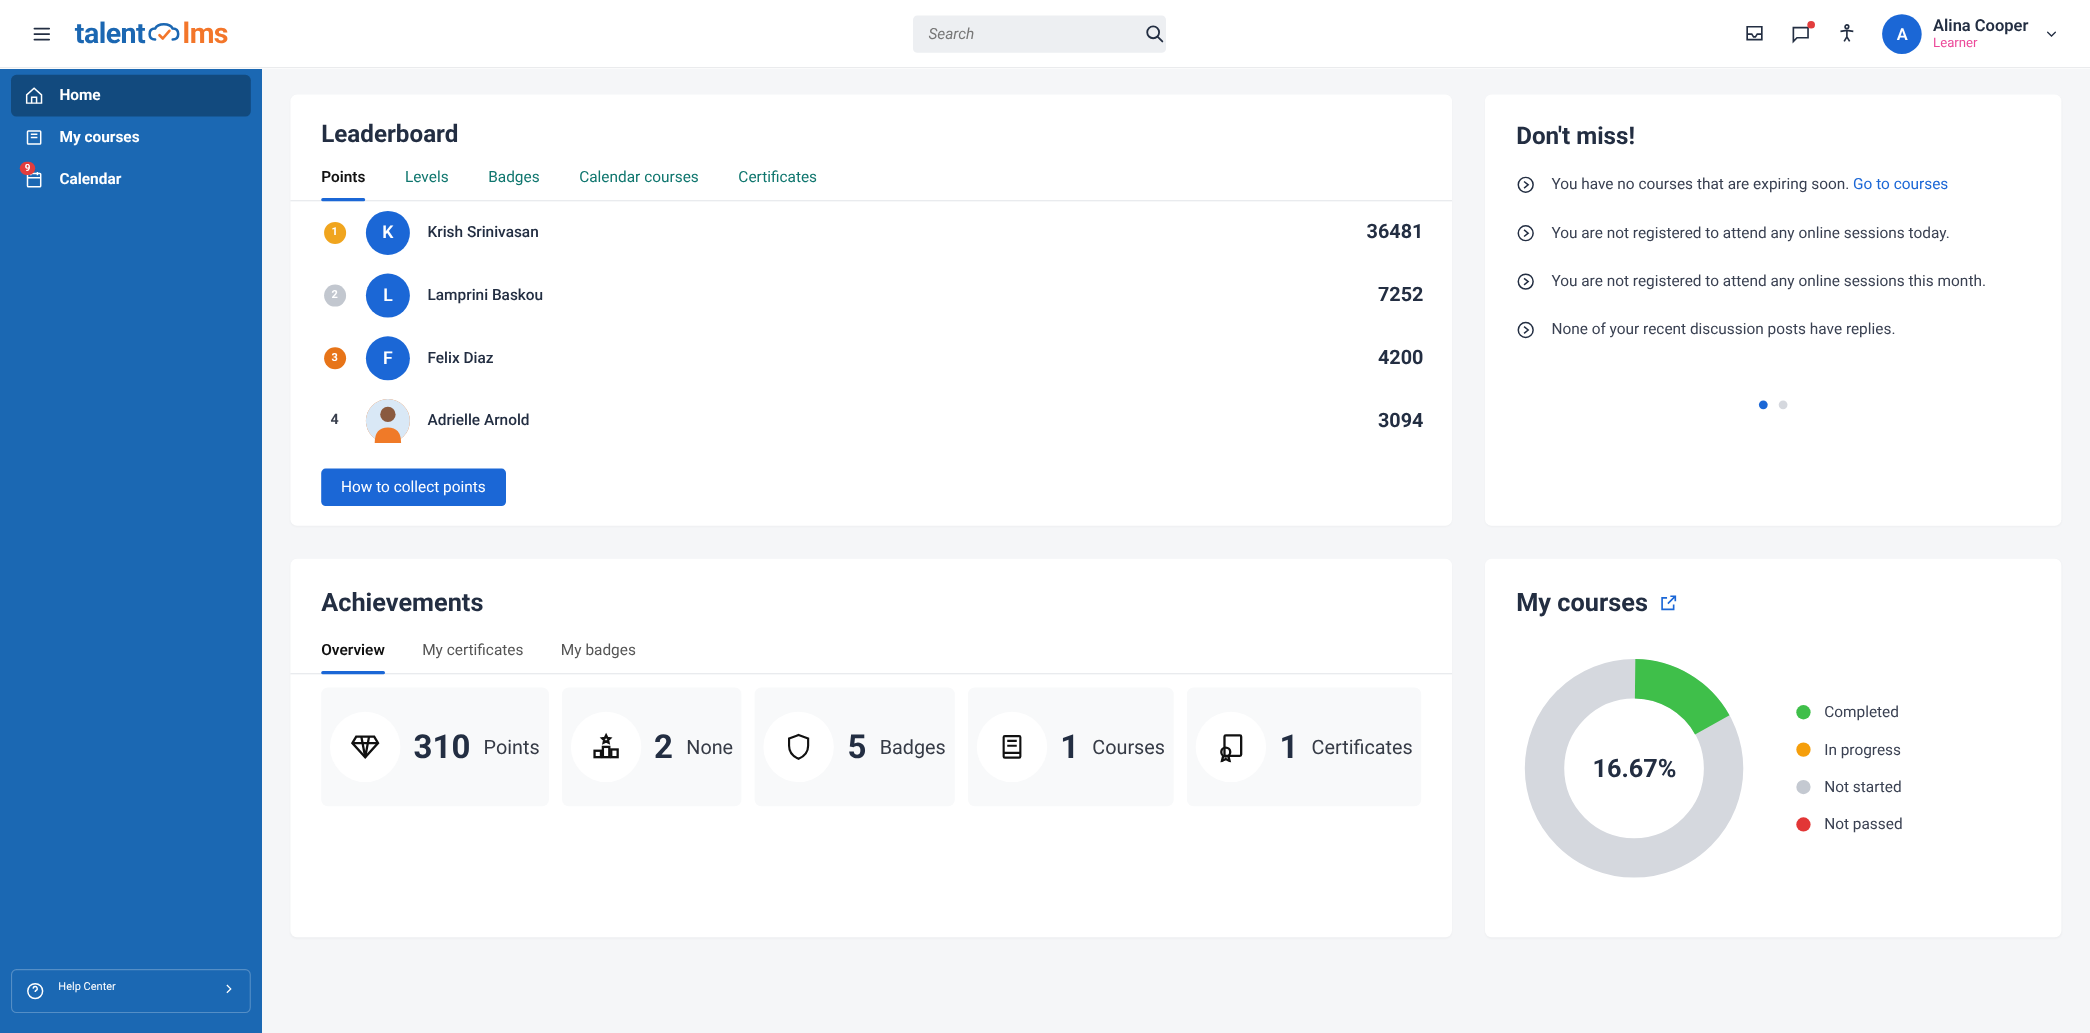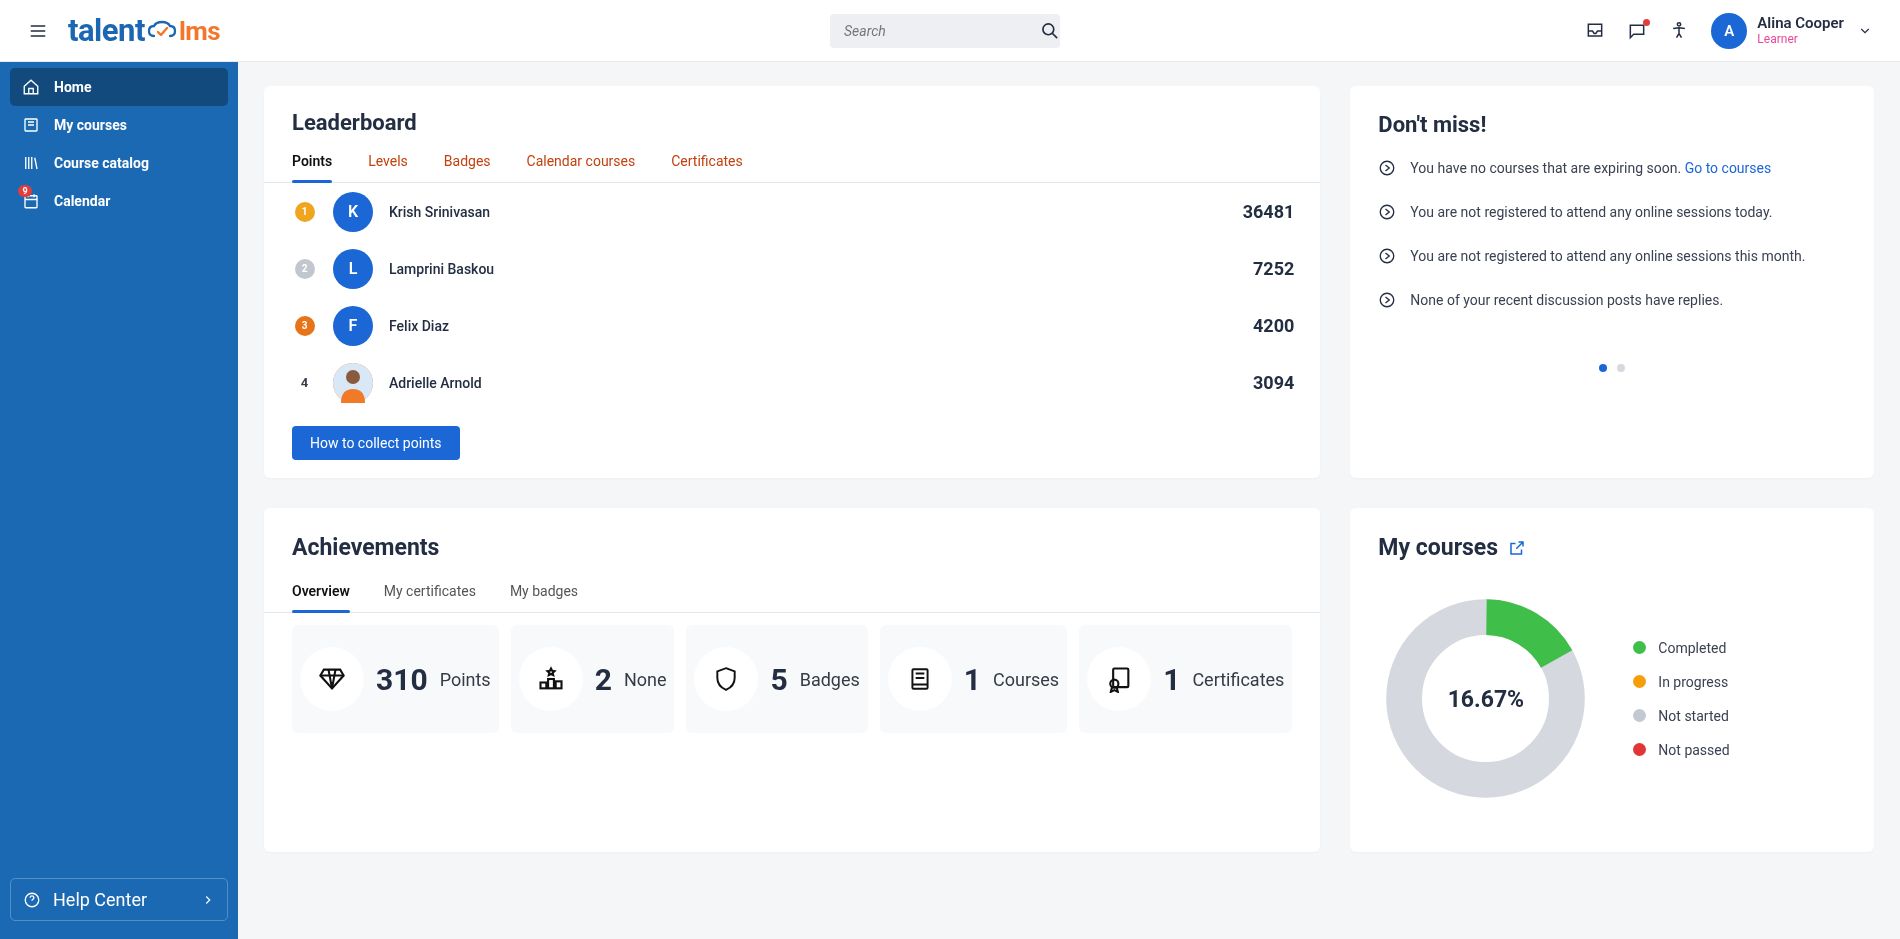--- a/index.html
+++ b/index.html
@@ -3,21 +3,21 @@
 <meta charset="utf-8">
 <style>
 * { margin:0; padding:0; box-sizing:border-box; font-family:-apple-system,BlinkMacSystemFont,"Segoe UI",Roboto,Arial,sans-serif; }
 body { background:#f5f6f8; color:#232e42; width:1900px; height:939px; overflow:hidden; position:relative; }
 
 
 .topbar { position:fixed; top:0; left:0; right:0; height:62px; background:#fff; border-bottom:1px solid #e8e9ec; display:flex; align-items:center; z-index:50; }
 .hamburger { width:40px; display:flex; justify-content:center; align-items:center; cursor:pointer; margin-left:18px; }
 .hamburger svg { width:20px; height:20px; }
 .logo { margin-left:10px; display:flex; align-items:center; }
-.logo .t1 { color:#1b67b2; font-weight:700; font-size:31px; letter-spacing:-0.5px; }
+.logo .t1 { color:#1b67b2; font-weight:700; font-size:26px; letter-spacing:-0.5px; }
 .logo .cloud { margin:0 2px; }
 .logo .t2 { color:#f3762a; font-weight:700; font-size:26px; letter-spacing:-0.5px; }
 
 .searchwrap { position:absolute; left:50%; transform:translateX(-50%); width:240px; }
 .searchbox { width:230px; height:34px; background:#edeff2; border:none; border-radius:4px; padding:0 36px 0 14px; font-size:14px; font-style:italic; color:#666; outline:none; }
 .searchbox::placeholder { color:#777; font-style:italic; }
 .searchicon { position:absolute; right:10px; top:7px; }
 
 .toprighticons { margin-left:auto; display:flex; align-items:center; gap:22px; padding-right:28px; }
 .tri-icon { position:relative; cursor:pointer; }
@@ -30,34 +30,34 @@
 .chev { margin-left:4px; }
 
 
 .sidebar { position:fixed; top:62px; bottom:0; left:0; width:238px; background:#1b68b3; color:#fff; display:flex; flex-direction:column; }
 .sb-list { padding:6px 10px; }
 .sb-item { display:flex; align-items:center; gap:14px; padding:10px 12px; border-radius:5px; font-size:14px; cursor:pointer; position:relative;font-weight:bold; }
 .sb-item.active { background:#124a7e; }
 .sb-item .badge-n { position:absolute; left:8px; top:3px; background:#e23d3d; border-radius:8px; font-size:9px; padding:1px 4px; min-width:14px; text-align:center; }
 .sb-ic { width:18px; display:flex; justify-content:center; }
 
-.help { margin-top:auto; margin:auto 10px 18px 10px; border:1px solid rgba(255,255,255,0.25); border-radius:5px; display:flex; align-items:center; gap:12px; padding:10px 12px; font-size:18px; cursor:pointer; }
+.help { margin-top:auto; margin:auto 10px 18px 10px; border:1px solid rgba(255,255,255,0.25); border-radius:5px; display:flex; gap:12px; padding:10px 12px; font-size:10px; cursor:pointer; }
 .help .arrow { margin-left:auto; }
 
 
 .main { position:absolute; top:62px; left:238px; right:0; bottom:0; padding:24px 26px; overflow:auto; }
 .grid { display:grid; grid-template-columns: 1fr 524px; gap:30px; }
 
 .card { background:#fff; border-radius:6px; box-shadow:0 1px 2px rgba(0,0,0,0.03); }
 
 
 .card-lead { padding:24px 0 18px 0; }
 .card-lead h2 { font-size:22px; font-weight:700; padding:0 28px; }
 .lb-tabs { margin-top:18px; padding:0 28px; border-bottom:1px solid #e4e6ea; display:flex; gap:36px; }
-.lb-tab { font-size:14px; padding-bottom:13px; color:#c2410c; cursor:pointer; position:relative; }
+.lb-tab { font-size:14px; padding-bottom:13px; color:#0f766e; cursor:pointer; position:relative; }
 .lb-tab.active { color:#111; font-weight:600; }
 .lb-tab.active::after { content:""; position:absolute; left:0; right:0; bottom:-1px; height:3px; background:#1b67d6; border-radius:2px; }
 
 .lb-rows { padding:0 16px 0 28px; max-height:235px; overflow-y:scroll; }
 .lb-row { display:flex; align-items:center; height:57px; gap:16px; }
 .rank { width:25px; text-align:center; font-size:13px; font-weight:700; color:#393f4d; }
 .rank-medal { width:20px; height:20px; border-radius:50%; display:flex; align-items:center; justify-content:center; font-size:10px; font-weight:700; color:#fff; margin:0 auto;}
 .m-gold { background:#f0a51e; }
 .m-silver { background:#c2c7cf; }
 .m-bronze { background:#e77418; }
@@ -192,28 +192,20 @@
     <div class="sb-item">
       <span class="sb-ic">
           <svg width="18" height="18" viewBox="0 0 24 24" fill="none" stroke="#fff" stroke-width="1.8">
             <rect x="4" y="4" width="16" height="16" rx="1"></rect>
             <path d="M8 8h8M8 12h8"></path>
           </svg>
         </span>
       <span>My courses</span>
     </div>
 
-    <div class="sb-item">
-      <span class="sb-ic">
-          <svg width="18" height="18" viewBox="0 0 24 24" fill="none" stroke="#fff" stroke-width="1.8">
-            <path d="M5 4v16M9 4v16M13 4v16M17 5l3 15"></path>
-          </svg>
-        </span>
-      <span>Course catalog</span>
-    </div>
 
     <div class="sb-item">
       <span class="badge-n">9</span>
       <span class="sb-ic">
           <svg width="18" height="18" viewBox="0 0 24 24" fill="none" stroke="#fff" stroke-width="1.8">
             <rect x="4" y="5" width="16" height="16" rx="1"></rect>
             <path d="M4 10h16M8 3v4M16 3v4"></path>
           </svg>
         </span>
       <span>Calendar</span>

